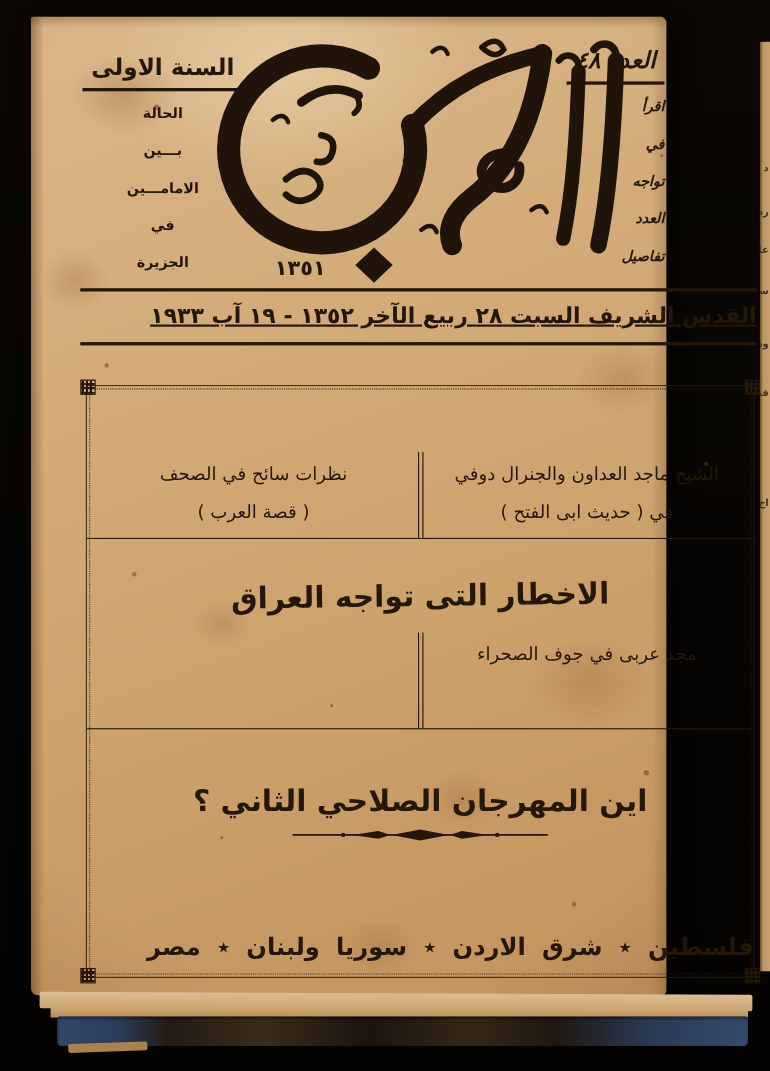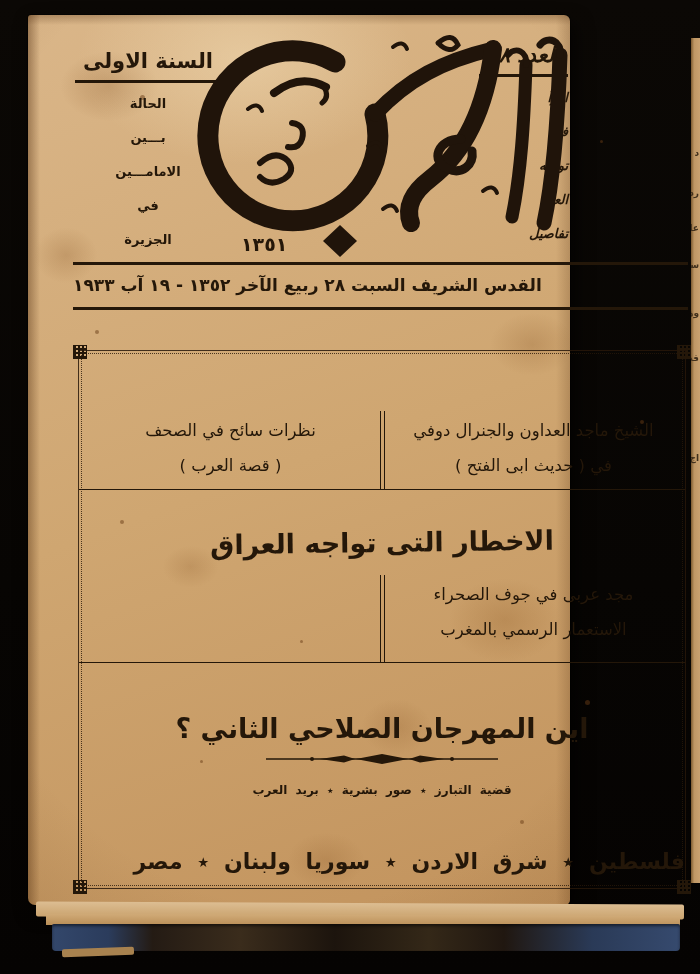--- a/index.html
+++ b/index.html
@@ -28,36 +28,37 @@
       radial-gradient(60px 45px at 93% 37%, rgba(128,77,30,.22), transparent 70%),
       radial-gradient(80px 60px at 88% 68%, rgba(140,88,35,.26), transparent 70%),
       radial-gradient(50px 40px at 68% 80%, rgba(128,77,30,.2), transparent 70%),
       radial-gradient(40px 30px at 30% 62%, rgba(128,77,30,.18), transparent 70%),
       radial-gradient(55px 40px at 55% 95%, rgba(128,77,30,.2), transparent 70%),
       linear-gradient(to right, rgba(80,45,15,.42), rgba(80,45,15,0) 12px),
       linear-gradient(to bottom, rgba(80,45,15,.3), rgba(80,45,15,0) 10px),
       linear-gradient(to left, rgba(80,45,15,.22), rgba(80,45,15,0) 14px),
       radial-gradient(120% 95% at 50% 45%, rgba(0,0,0,0) 58%, rgba(96,58,20,.28) 90%, rgba(66,38,13,.5) 100%),
       linear-gradient(160deg,#dab689 0%,#cfa671 50%,#c2935d 100%);
+    padding-left: 36px;
   }
   .sp{position:absolute;border-radius:50%;background:rgba(104,60,22,.5);}
   
   .vol{position:absolute;left:34px;top:34px;width:172px;text-align:center;}
   .iss{position:absolute;right:2px;top:28px;width:142px;text-align:right;font-style:italic;}
   .mast-label{display:inline-block;font-size:21px;font-weight:bold;border-bottom:3px solid #241709;padding:0 8px 7px;white-space:nowrap;}
   .mast-list{margin-top:13px;font-size:13px;font-weight:600;}
   .mast-list div{margin-bottom:19px;}
   .logo-wrap{position:absolute;left:150px;top:16px;width:404px;height:230px;}
-  .logo-year{position:absolute;left:213px;top:218px;width:64px;text-align:left;font-size:19px;font-weight:bold;}
+  .logo-year{position:absolute;left:213px;top:218px;width:64px;text-align:center;font-size:19px;font-weight:bold;}
   .sr{position:absolute;width:1px;height:1px;overflow:hidden;clip:rect(0 0 0 0);}
   
   .dateline{
-    position:absolute;left:45px;top:247px;width:615px;text-align:left;
+    position:absolute;left:45px;top:247px;width:615px;text-align:right;
     border-top:3px solid #241709;border-bottom:3px solid #241709;
-    padding:10px 0 12px;font-size:17px;font-weight:bold;letter-spacing:.5px;white-space:nowrap;
+    padding:10px 0 12px;font-size:20px;font-weight:bold;letter-spacing:.5px;white-space:nowrap;text-decoration:underline;
   }
   
   .toc{position:absolute;left:50px;top:335px;width:606px;height:537px;border:1.5px solid rgba(40,24,9,.85);}
   .toc-inner{position:absolute;inset:2px;border:1px dotted rgba(40,24,9,.8);}
   .corner{position:absolute;width:12px;height:12px;border:1px solid #241709;
     background-image:
       repeating-linear-gradient(0deg, #241709 0 2px, transparent 2px 4px),
       repeating-linear-gradient(90deg, #241709 0 2px, transparent 2px 4px);}
   .c-tl{left:-6px;top:-6px;} .c-tr{right:-6px;top:-6px;} .c-bl{left:-6px;bottom:-6px;} .c-br{right:-6px;bottom:-6px;}
   .s-title{position:absolute;left:0;right:0;text-align:center;font-size:23px;font-weight:600;white-space:nowrap;}
@@ -185,40 +186,38 @@
         <div>( قصة العرب )</div>
       </div>
     </div>
     <div class="vr vr1"></div>
     <div class="hr hr1"></div>
 
     <div class="s-title s2-title">الاخطار التى تواجه العراق</div>
     <div class="row row2">
       <div class="col">
         <div>مجد عربى في جوف الصحراء</div>
-        <div>الاستعمار الرسمي بالمغرب</div>
       </div>
       <div class="col">
       </div>
     </div>
     <div class="vr vr2"></div>
     <div class="hr hr2"></div>
 
     <div class="s-title s3-title">اين المهرجان الصلاحي الثاني ؟</div>
     <div class="ornament">
       <svg width="260" height="16" viewBox="0 0 260 16">
         <line x1="14" y1="8" x2="246" y2="8" stroke="#241709" stroke-width="1.5"></line>
         <path d="M 104 8 L 130 3 L 156 8 L 130 13 Z" fill="#241709"></path>
         <path d="M 68 8 L 92 4.5 L 103 8 L 92 11.5 Z" fill="#241709"></path>
         <path d="M 157 8 L 168 4.5 L 192 8 L 168 11.5 Z" fill="#241709"></path>
         <circle cx="60" cy="8" r="2" fill="#241709"></circle>
         <circle cx="200" cy="8" r="2" fill="#241709"></circle>
       </svg>
     </div>
-    <div class="subtitle">قضية التبارز ٭ صور بشرية ٭ بريد العرب</div>
     <div class="regions">فلسطين ٭ شرق الاردن ٭ سوريا ولبنان ٭ مصر</div>
   </div>
 </div>
 
 <div class="edge1"></div>
 <div class="edge2"></div>
 <div class="binding"></div>
 <div class="nub"></div>
 
 </body></html>

